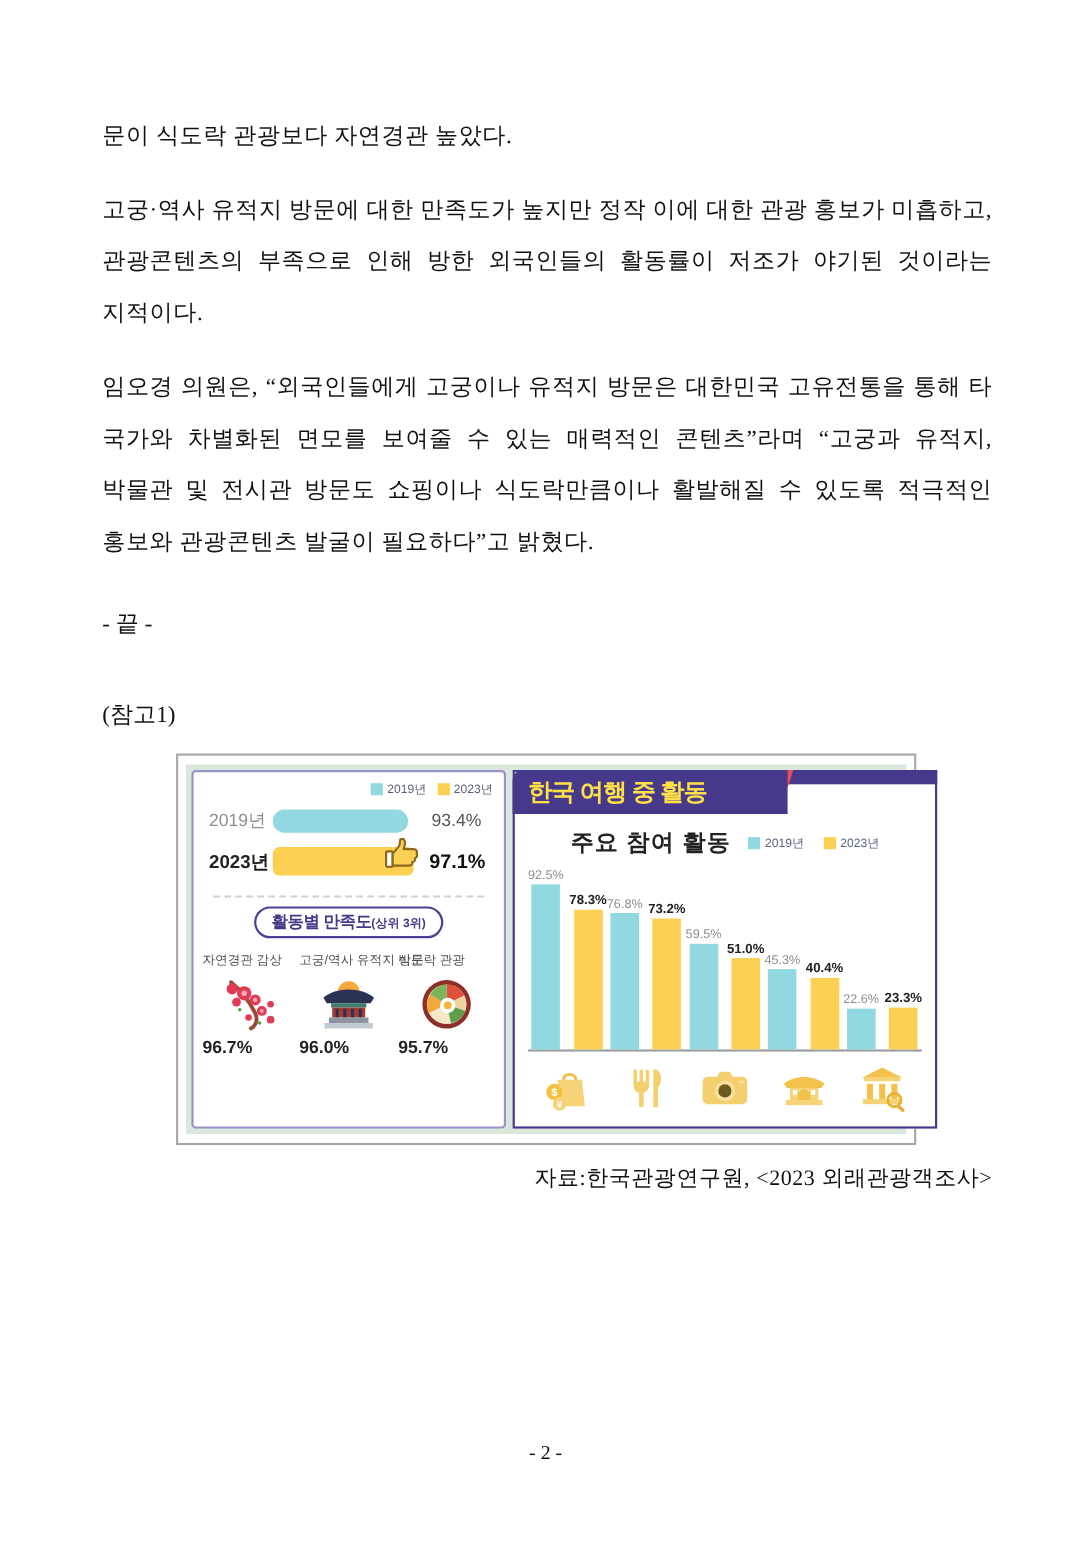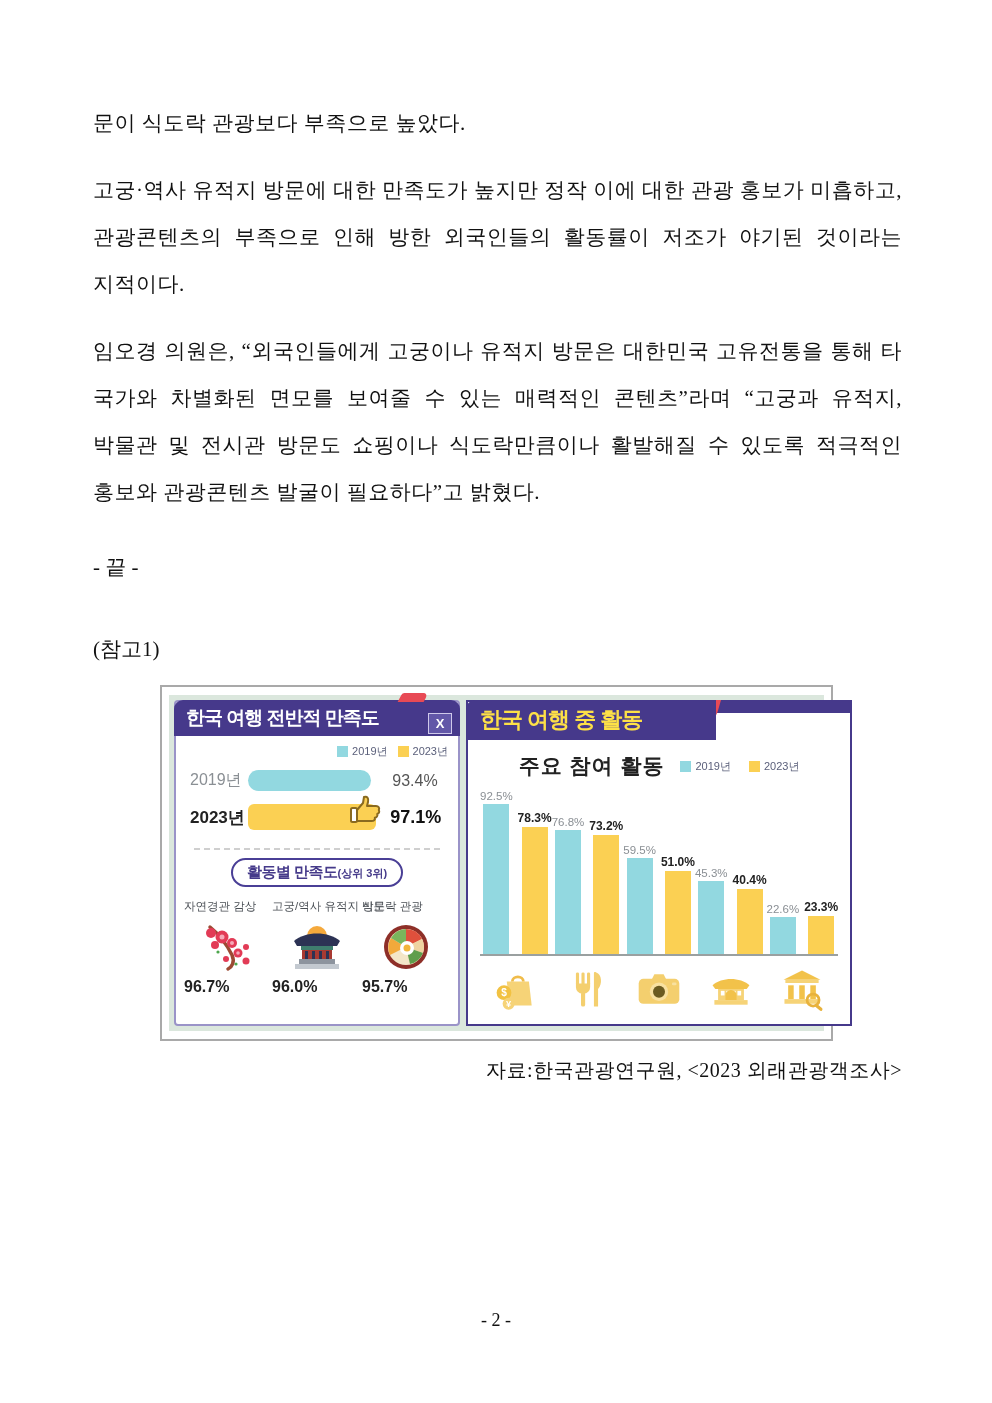--- a/index.html
+++ b/index.html
@@ -100,36 +100,31 @@
     position:absolute;bottom:72px;left:0;right:0;text-align:center;
     font-size:18px;font-family:"Liberation Serif","DejaVu Serif",serif;color:#111;
   }
 </style>
 </head>
 <body>
 
 <div class="page">
   <div class="content">
 
-    <p class="para nojust">문이 식도락 관광보다 부족으로 높았다.</p>
+    <p class="para nojust">문이 식도락 관광보다 자연경관 높았다.</p>
     <p class="para">고궁·역사 유적지 방문에 대한 만족도가 높지만 정작 이에 대한 관광 홍보가 미흡하고, 관광콘텐츠의 부족으로 인해 방한 외국인들의 활동률이 저조가 야기된 것이라는 지적이다.</p>
     <p class="para">임오경 의원은, “외국인들에게 고궁이나 유적지 방문은 대한민국 고유전통을 통해 타 국가와 차별화된 면모를 보여줄 수 있는 매력적인 콘텐츠”라며 “고궁과 유적지, 박물관 및 전시관 방문도 쇼핑이나 식도락만큼이나 활발해질 수 있도록 적극적인 홍보와 관광콘텐츠 발굴이 필요하다”고 밝혔다.</p>
 
     <p class="end-mark">- 끝 -</p>
     <p class="ref-label">(참고1)</p>
 
     <div class="infographic">
       <div class="ig-inner">
 
         <div class="panel left-panel">
-          <div class="lp-header">
-            <div class="lp-fold"></div>
-            <div class="lp-title">한국 여행 전반적 만족도</div>
-            <div class="lp-close">X</div>
-          </div>
 
           <div class="legend-row">
             <span class="lg">
               <span class="sw sw-2019"></span>
               <span>2019년</span>
             </span>
             <span class="lg">
               <span class="sw sw-2023"></span>
               <span>2023년</span>
             </span>

